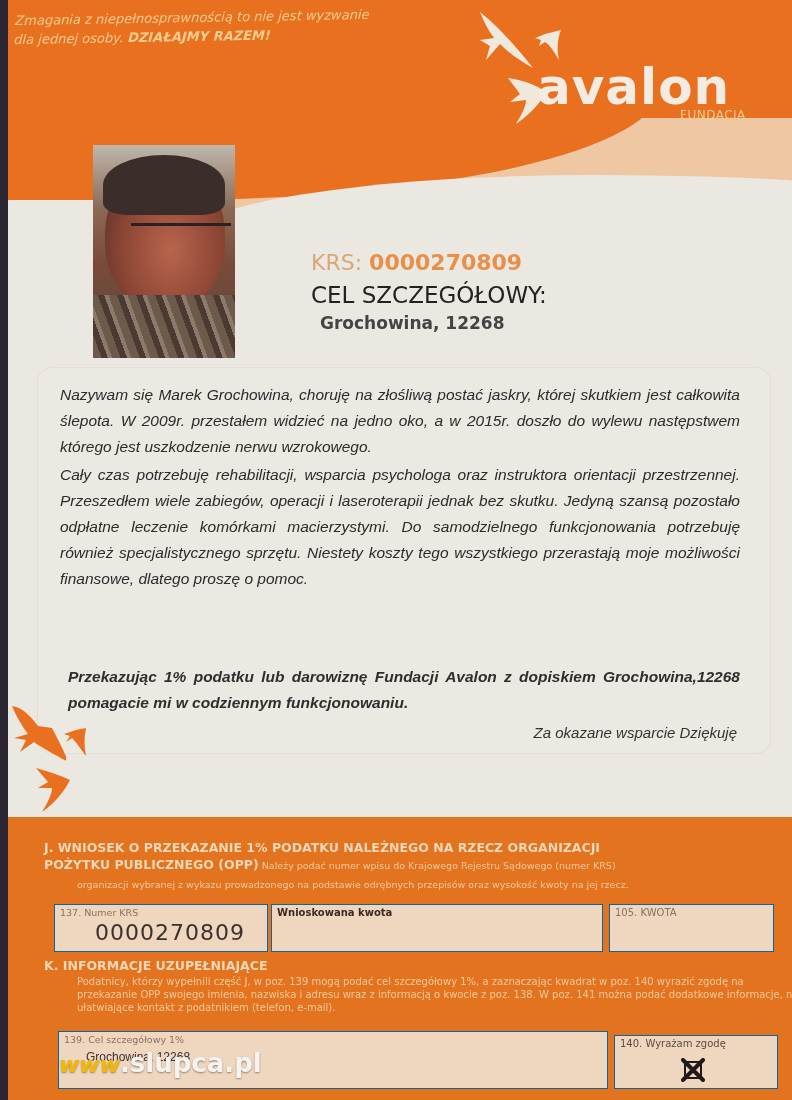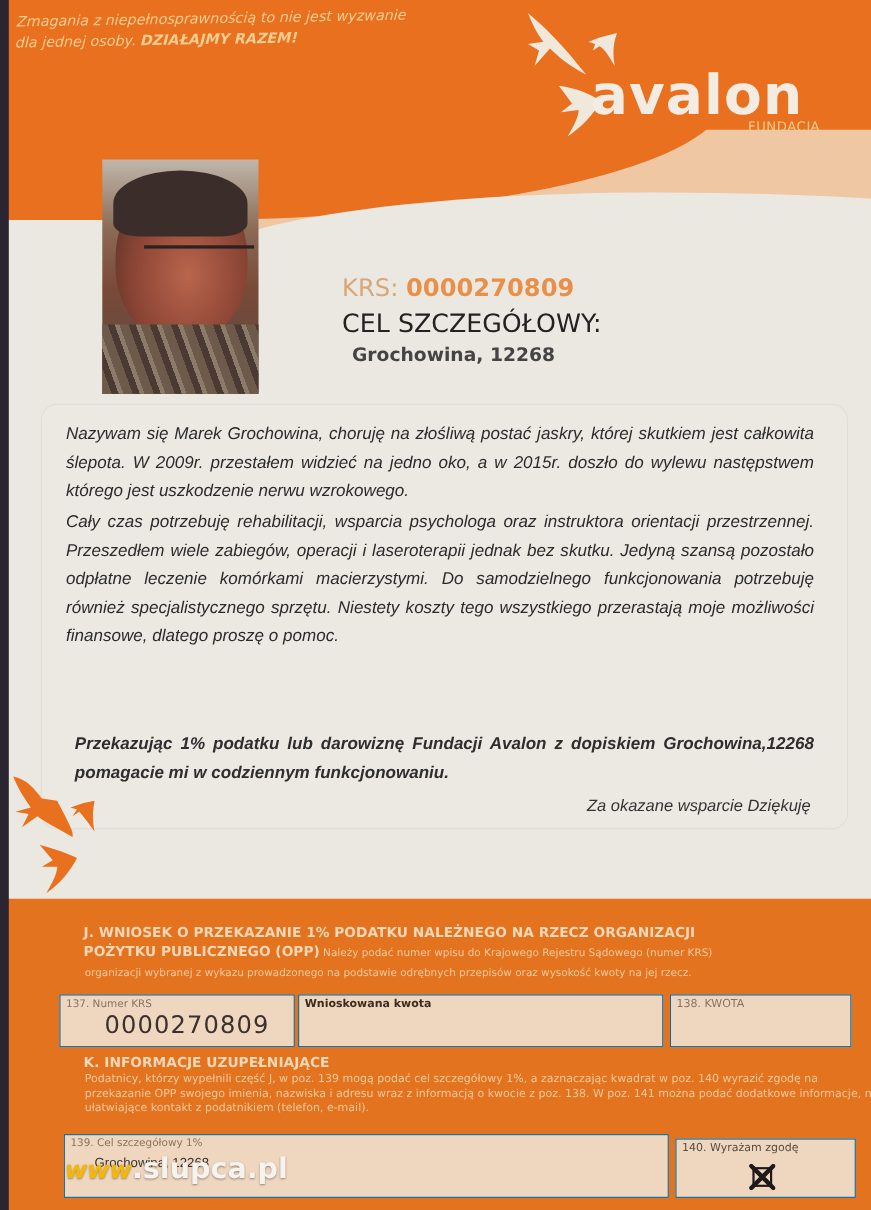--- a/index.html
+++ b/index.html
@@ -45,21 +45,21 @@
     background:#ece9e3; box-shadow:0 0 0 1px #e2ddd5; }
   .para { position:absolute; left:60px; width:680px; font-family:"Liberation Sans", sans-serif; color:#2b2b2b;
     font-size:15.5px; line-height:26px; text-align:justify;font-style:italic; }
   .p1 { top:382px; }
   .p2 { top:462px; }
   .p3 { top:664px; font-weight:bold; color:#2e2e2e; left:68px; width:672px; }
   .thanks { position:absolute; right:55px; top:724px; font-style:italic; font-family:"Liberation Sans", sans-serif;
     font-size:15px; color:#333; }
   
   .form { position:absolute; left:0; top:817px; width:792px; height:283px; background:#e3731f; }
-  .sec-title { position:absolute; left:44px; font-weight:bold; color:#f3d7b7; font-size:12.5px;margin-left:32px; }
+  .sec-title { position:absolute; left:44px; font-weight:bold; color:#f3d7b7; font-size:12.5px; }
   .sec-note { position:absolute; left:44px; color:#f3c99c; font-size:9.5px; line-height:14px; width:725px;margin-left:33px; }
   .box { position:absolute; background:#efd7bf; border:1px solid #0369a1; }
   .box .lbl { position:absolute; left:5px; top:2px; font-size:9.5px; color:#8a7060; }
   .box .big { position:absolute; left:40px; top:15px; font-size:22px; color:#3a3030; letter-spacing:1px; }
   .box .bold { font-weight:bold; color:#3a2a20; font-size:10px; }
   .box .small { font-size:9px; color:#8a7060; line-height:12px; }
   .watermark { position:absolute; left:15px; top:1048px; font-size:26px; font-weight:bold; color:#f6f3ee;
     text-shadow:0 1px 2px rgba(0,0,0,0.4);margin-left:44px; }
   .watermark .www { color:#f5b800; font-style:italic; font-size:22px; }
 </style>
@@ -122,21 +122,21 @@
   <div class="sec-note" style="top:878px">organizacji wybranej z wykazu prowadzonego na podstawie odrębnych przepisów oraz wysokość kwoty na jej rzecz.</div>
 
   <div class="box" style="left:54px;top:904px;width:212px;height:46px">
     <div class="lbl">137. Numer KRS</div>
     <div class="big">0000270809</div>
   </div>
   <div class="box" style="left:271px;top:904px;width:330px;height:46px">
     <div class="lbl bold">Wnioskowana kwota</div>
   </div>
   <div class="box" style="left:609px;top:904px;width:163px;height:46px">
-    <div class="lbl" style="font-size:10px">138. KWOTA</div>
+    <div class="lbl" style="font-size:10px">105. KWOTA</div>
   </div>
 
   <div class="sec-title" style="top:958px">K. INFORMACJE UZUPEŁNIAJĄCE</div>
   <div class="sec-note" style="top:975px;font-size:10px;line-height:13px">Podatnicy, którzy wypełnili część J, w poz. 139 mogą podać cel szczegółowy 1%, a zaznaczając kwadrat w poz. 140 wyrazić zgodę na przekazanie OPP swojego imienia, nazwiska  i adresu wraz z informacją o kwocie z poz. 138. W poz. 141 można podać dodatkowe informacje, np. ułatwiające kontakt z podatnikiem (telefon, e-mail).</div>
 
   <div class="box" style="left:58px;top:1031px;width:548px;height:56px">
     <div class="lbl">139. Cel szczegółowy 1%</div>
     <div style="position:absolute;left:27px;top:18px;font-size:12px;color:#3a3030;font-family:'Liberation Sans',sans-serif">Grochowina, 12268</div>
   </div>
   <div class="box" style="left:614px;top:1035px;width:162px;height:52px">

